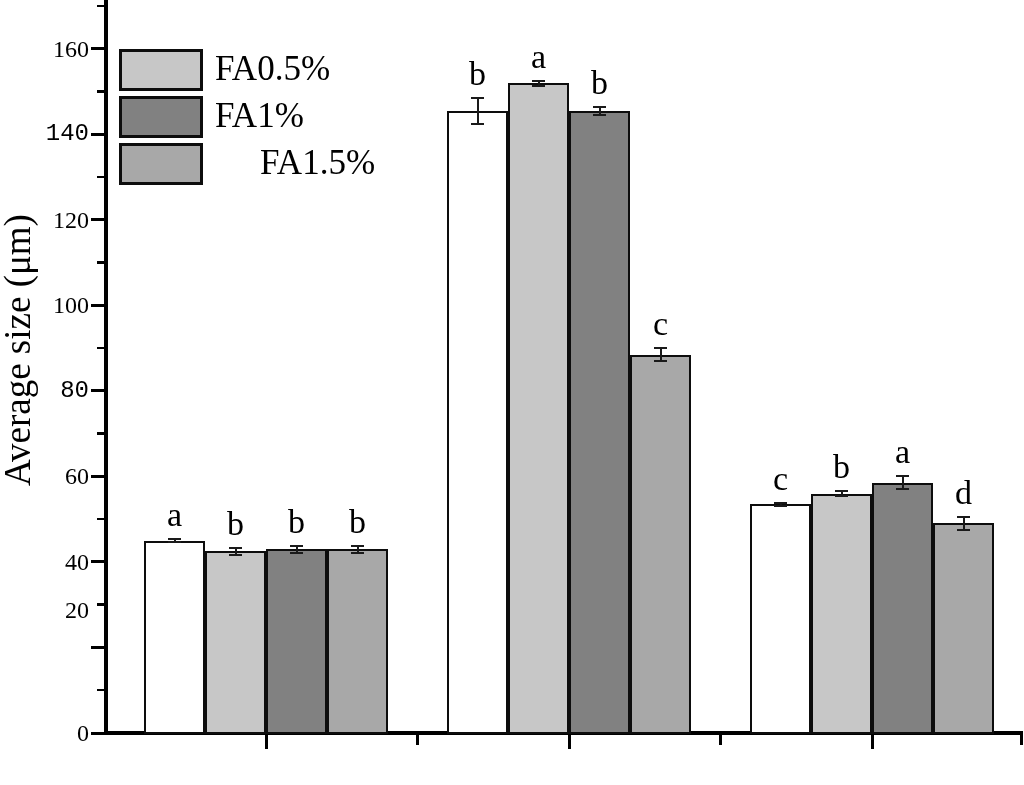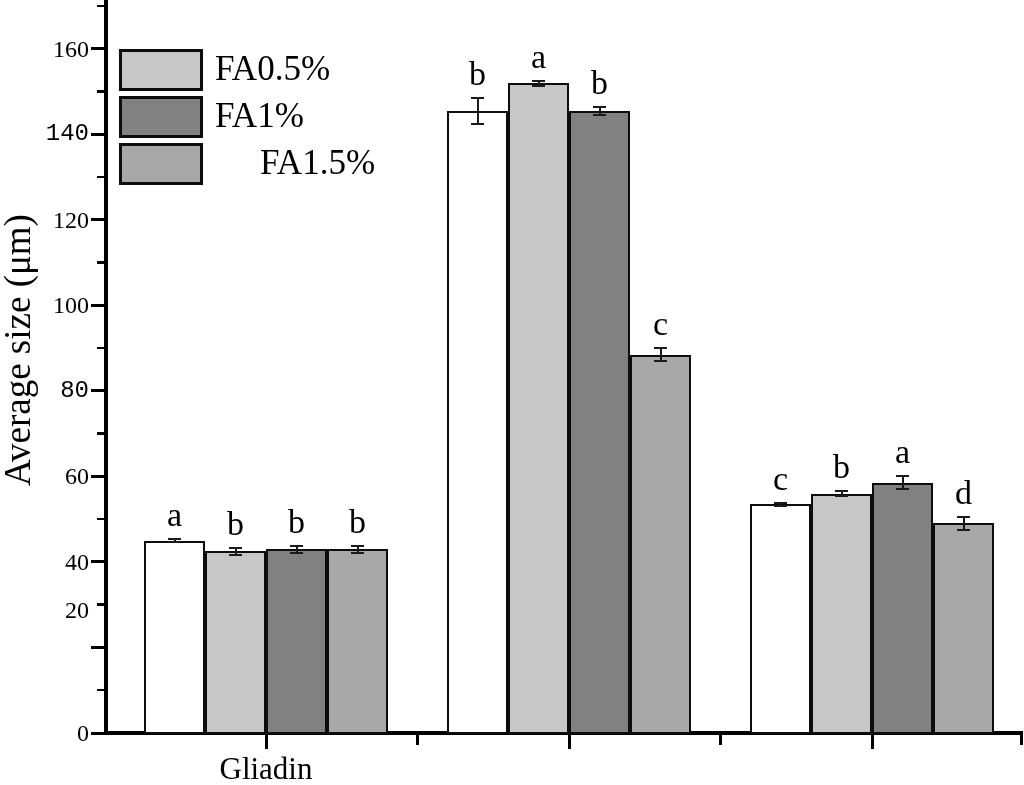--- a/index.html
+++ b/index.html
@@ -81,21 +81,20 @@
       <div class="line" style="left: 97px; top: 688.993px; width: 9px; height: 2.5px;"></div>
       <div class="line" style="left: 97px; top: 603.479px; width: 9px; height: 2.5px;"></div>
       <div class="line" style="left: 97px; top: 517.965px; width: 9px; height: 2.5px;"></div>
       <div class="line" style="left: 97px; top: 432.451px; width: 9px; height: 2.5px;"></div>
       <div class="line" style="left: 97px; top: 346.937px; width: 9px; height: 2.5px;"></div>
       <div class="line" style="left: 97px; top: 261.423px; width: 9px; height: 2.5px;"></div>
       <div class="line" style="left: 97px; top: 175.909px; width: 9px; height: 2.5px;"></div>
       <div class="line" style="left: 97px; top: 90.395px; width: 9px; height: 2.5px;"></div>
       <div class="line" style="left: 97px; top: 4.881px; width: 9px; height: 2.5px;"></div>
       <div class="line" style="left: 264.5px; top: 735px; width: 3px; height: 14px;"></div>
-      <div class="catlab" style="left: 156px; top: 752px; width: 220px;">Gliadin</div>
       <div class="line" style="left: 567.5px; top: 735px; width: 3px; height: 14px;"></div>
       <div class="line" style="left: 870.5px; top: 735px; width: 3px; height: 14px;"></div>
       <div class="line" style="left: 416px; top: 735px; width: 3px; height: 10px;"></div>
       <div class="line" style="left: 719px; top: 735px; width: 3px; height: 10px;"></div>
       <div class="line" style="left: 1019.5px; top: 735px; width: 3px; height: 10px;"></div>
       <div class="bar" style="left: 144px; top: 540.593px; width: 61px; height: 193.406px; background: rgb(255, 255, 255); z-index: 1;"></div>
       <div class="errline" style="left: 173.5px; top: 538.883px; width: 2px; height: 3.42056px; z-index: 2;"></div>
       <div class="errline" style="left: 168px; top: 537.883px; width: 13px; height: 2px; z-index: 2;"></div>
       <div class="errline" style="left: 168px; top: 541.304px; width: 13px; height: 2px; z-index: 2;"></div>
       <div class="letter" style="left: 149.5px; top: 494.883px; width: 50px; z-index: 3;">a</div>

